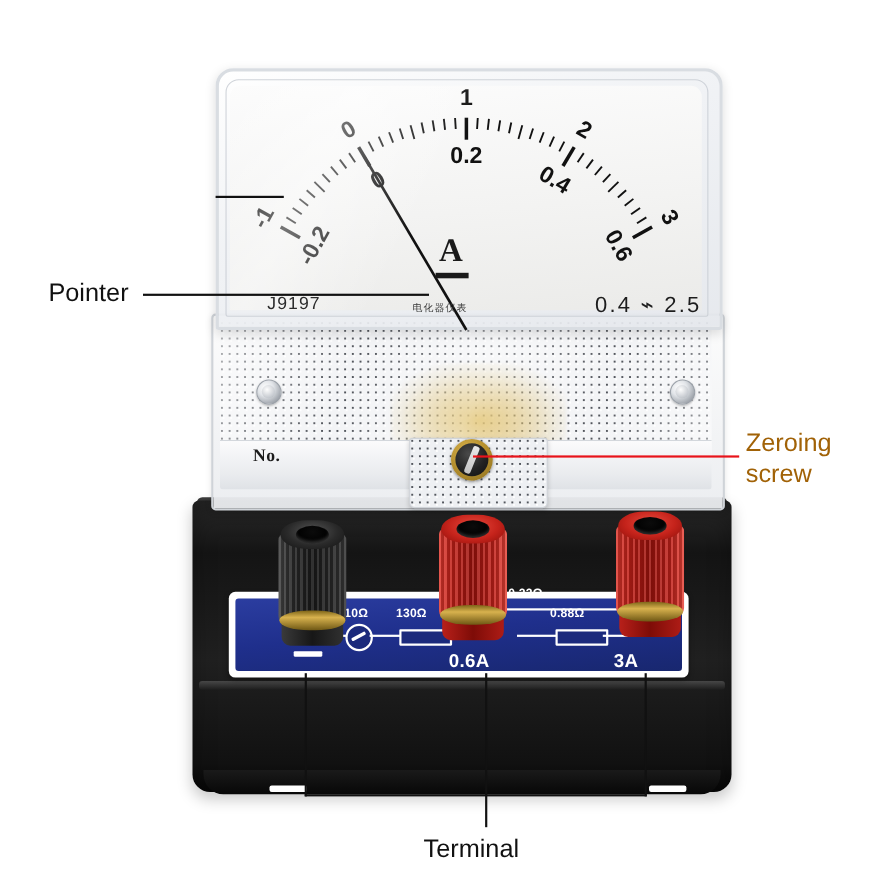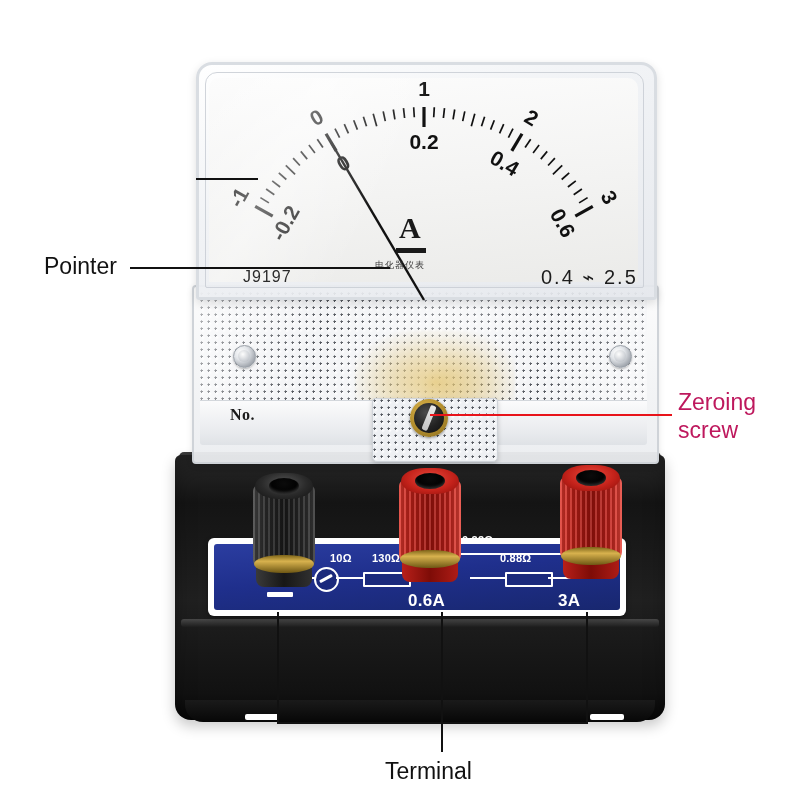--- a/index.html
+++ b/index.html
@@ -159,21 +159,21 @@
   .unit-bar{
     position:absolute; left:396px; top:248px; width:30px; height:5px; background:#1a1a1a;
   }
   .dial-serial{
     position:absolute; left:243px; top:268px;
     font-size:16px; color:#2b2b2b; letter-spacing:1px;
     font-family:"Liberation Sans", sans-serif;
     white-space:nowrap;
   }
   .dial-maker{
-    position:absolute; left:375px; top:259px;
+    position:absolute; left:375px; top:274px;
     font-size:9px; color:#3a3a3a; letter-spacing:1px; white-space:nowrap;
   }
   .dial-class{
     position:absolute; left:541px; top:265px;
     font-size:20px; color:#1d1d1d; letter-spacing:2px; white-space:nowrap;
     font-family:"Liberation Sans", sans-serif;
   }
 
   
   .plate-border{
@@ -250,21 +250,21 @@
     border-radius:4px 4px 8px 8px;
   }
   .post.black .skirt{background:linear-gradient(90deg,#3a3a3a,#171717 50%,#303030);}
   .post.red .skirt{background:linear-gradient(90deg,#b8201a,#7e0c07 50%,#ad1c16);}
 
   
   .anno{
     position:absolute; color:#111; font-size:23px; line-height:1.22;
     font-family:"Liberation Sans", sans-serif; white-space:pre-line;
   }
-  .anno.red{color:#be185d; font-weight:500;}
+  .anno.red{color:#a16207; font-weight:500;}
   .leader{position:absolute; background:#111; height:2px;}
   .leader.red{background:#e8131a;}
   .leader-v{position:absolute; background:#111; width:2px;}
   svg.overlay{position:absolute;left:0;top:0;width:800px;height:800px;pointer-events:none;}
 </style>
 </head>
 <body>
 
 <div id="stage">
 
@@ -371,22 +371,22 @@
   <div class="resistor" style="left:363px;top:572px;width:44px;"></div>
   <div class="wire" style="left:406px;top:577px;width:30px;"></div>
   <div class="wire" style="left:470px;top:577px;width:36px;"></div>
   <div class="resistor" style="left:505px;top:572px;width:44px;"></div>
   <div class="wire" style="left:548px;top:577px;width:28px;"></div>
 
   <div class="wire" style="left:452px;top:553px;width:120px;"></div>
   <div class="wire-v" style="left:452px;top:553px;height:24px;"></div>
   <div class="wire-v" style="left:570px;top:553px;height:24px;"></div>
 
-  <div class="ohm-label" style="left:313px;top:552px;padding-left:17px;">10Ω</div>
-  <div class="ohm-label" style="left:372px;top:552px;">130Ω</div>
+  <div class="ohm-label" style="left:313px;top:552px;">10Ω</div>
+  <div class="ohm-label" style="left:360px;top:552px;">130Ω</div>
   <div class="ohm-label" style="left:462px;top:534px;">0.22Ω</div>
   <div class="ohm-label" style="left:500px;top:552px;">0.88Ω</div>
 
   <div class="minus-mark" style="left:267px;top:592px;"></div>
   <div class="plate-label" style="left:408px;top:591px;">0.6A</div>
   <div class="plate-label" style="left:558px;top:591px;">3A</div>
 
   <div class="post black" style="left:253px;top:469px;">
     <div class="barrel"></div>
       <div class="skirt"></div>

